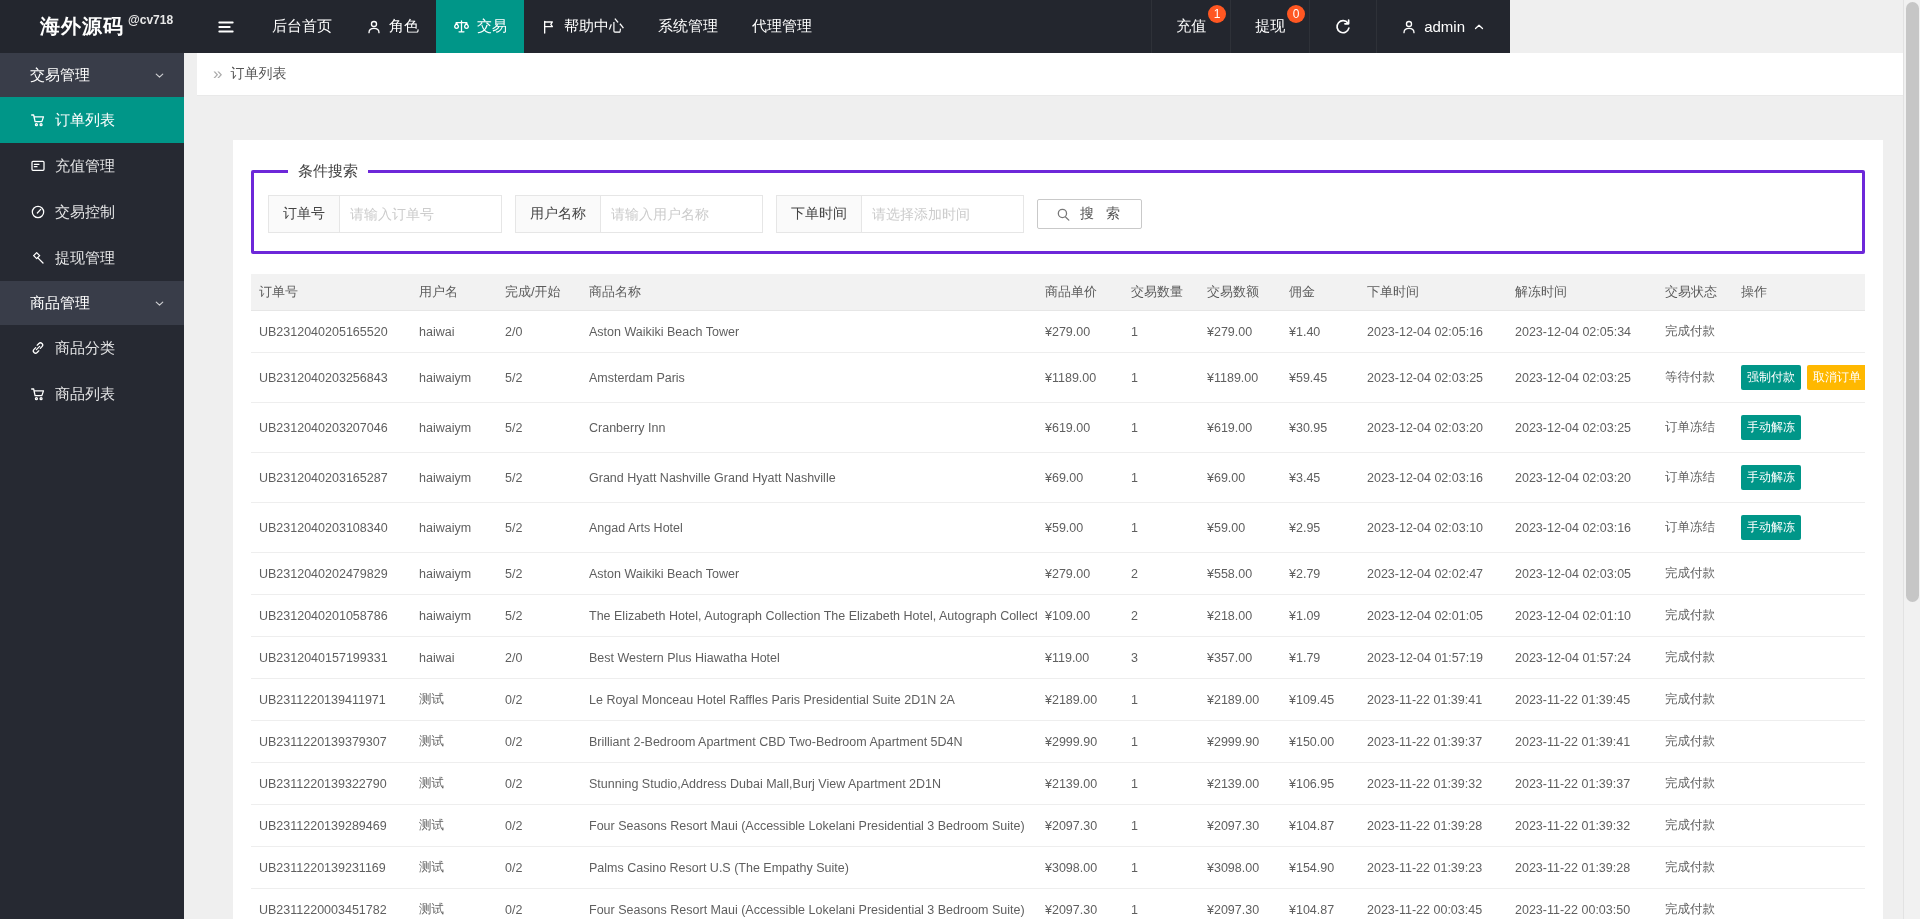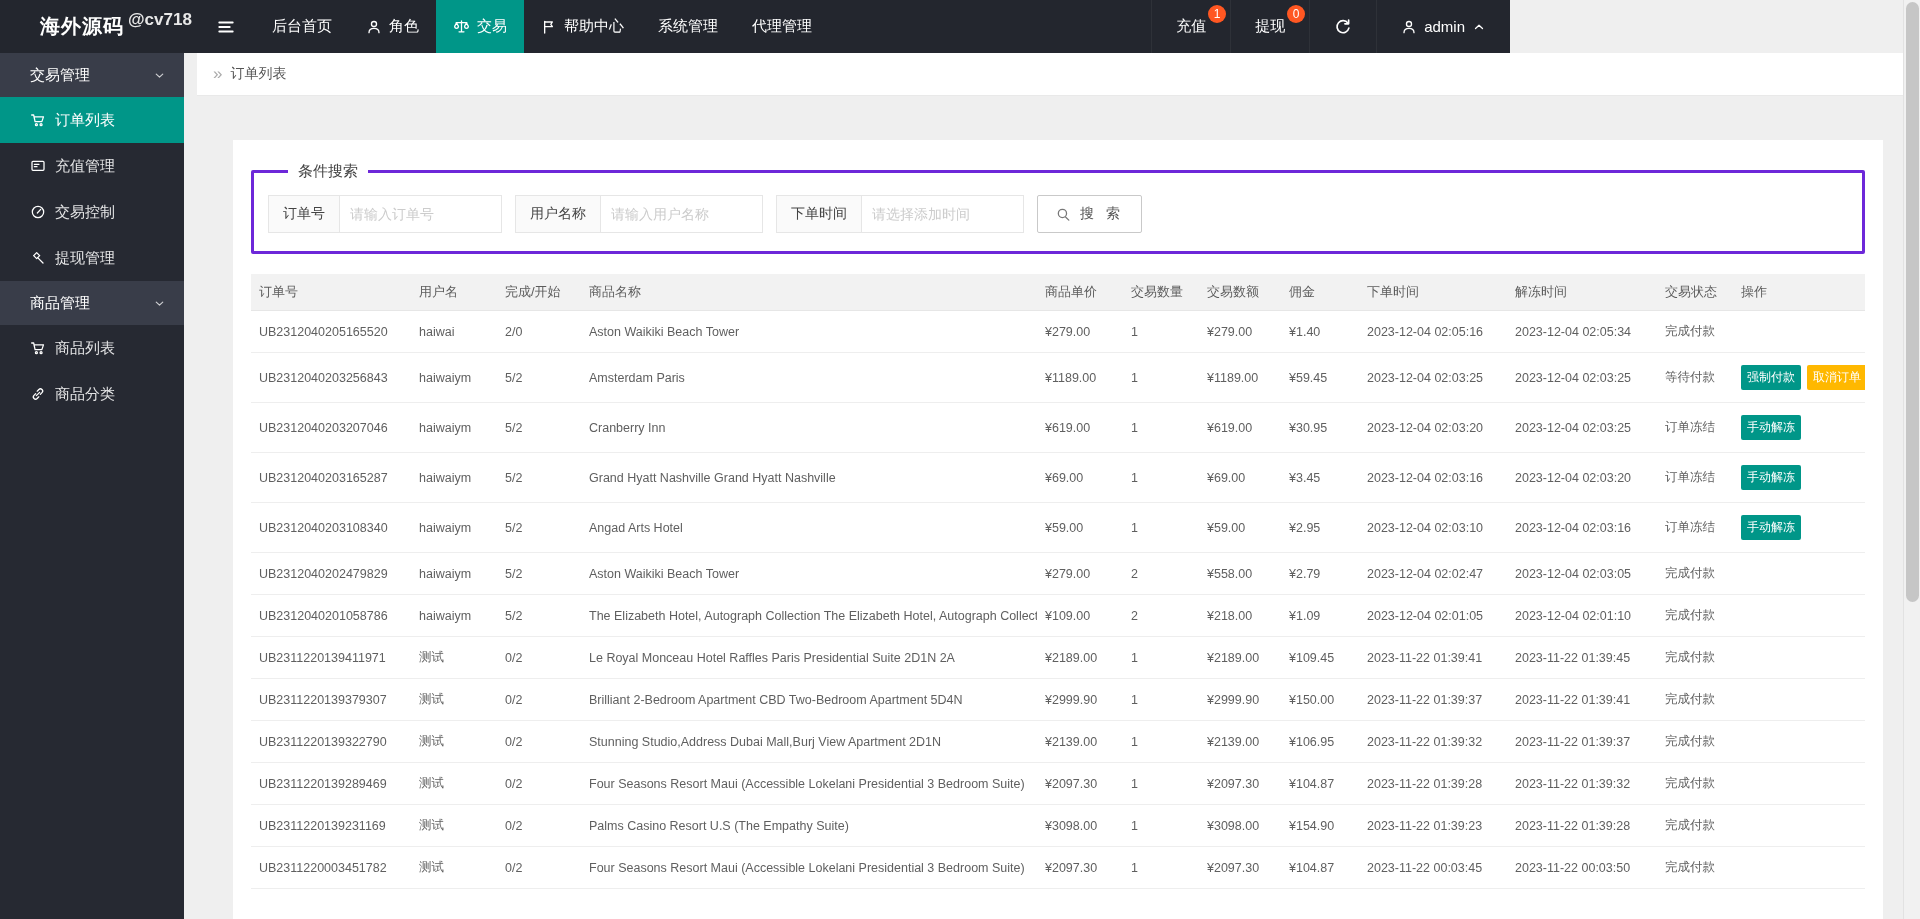--- a/index.html
+++ b/index.html
@@ -2,21 +2,21 @@
 <html><head>
 <meta charset="utf-8">
 <style>
   * { box-sizing: border-box; margin: 0; padding: 0; }
   html,body { width:1920px; height:919px; overflow:hidden; font-family:"Liberation Sans","DejaVu Sans",sans-serif; background:#efefef; }
 
   
   .navbar { position:absolute; top:0; left:0; width:1510px; height:53px; background:#23262e; display:flex; align-items:stretch; color:#fff; z-index:10; }
   .logo { width:197px; display:flex; align-items:center; padding-left:40px; background:#23262e; }
   .logo-text { font-size:20px; font-weight:bold; letter-spacing:1px; }
-  .logo-sup { font-size:17px; color:#e8e8e8; margin-left:4px; transform:translateY(-7px); font-weight:bold; }
+  .logo-sup { font-size:12px; color:#e8e8e8; margin-left:4px; transform:translateY(-7px); font-weight:bold; }
   .nav-item { display:flex; align-items:center; gap:7px; padding:16px 17px; font-size:15px; color:#fff; cursor:pointer; }
   .nav-item.active { background:#009688; }
   .nav-toggle { display:flex; align-items:center; padding:0 20px; cursor:pointer; }
   .nav-right { margin-left:auto; display:flex; align-items:stretch; }
   .nav-right .nav-item { position:relative; padding:12px 24px; border-left:1px solid rgba(255,255,255,.05); }
   .badge { position:absolute; top:5px; right:4px; min-width:18px; height:18px; line-height:18px; padding:0 5px; background:#FF5722; color:#fff; font-size:12px; border-radius:9px; text-align:center; }
   .icon { display:inline-flex; align-items:center; justify-content:center; }
   .icon svg { display:block; }
 
   
@@ -38,21 +38,21 @@
   .content { position:absolute; top:96px; left:197px; width:1706px; bottom:0; background:#efefef; overflow:hidden; }
   .card { margin:44px 20px 0 36px; background:#fff; padding:12px 18px 30px 18px; min-height:780px; }
 
   fieldset.search-fs { border:3px solid #6d28d9; border-radius:2px; margin-top:10px; padding:14px 14px 18px 14px; }
   fieldset.search-fs legend { margin-left:20px; padding:0 10px; font-size:15px; color:#444; }
   .search-row { display:flex; align-items:center; gap:13px; }
   .input-group { display:flex; align-items:stretch; height:38px; }
   .input-addon { display:flex; align-items:center; padding:0 14px; background:#fafafa; border:1px solid #e6e6e6; font-size:14px; color:#444; white-space:nowrap; }
   .input-group input { width:162px; height:38px; border:1px solid #e6e6e6; border-left:none; padding:0 10px; font-size:14px; color:#666; outline:none; font-family:inherit; }
   .input-group input::placeholder { color:#ccc; }
-  .search-btn { display:flex; align-items:center; gap:8px; height:38px; padding:0 17px; background:#fff; border:1px solid #c9c9c9; border-radius:2px; font-size:14px; color:#555; cursor:pointer; letter-spacing:4px; font-family:inherit; }
+  .search-btn { display:flex; align-items:center; gap:8px; height:30px; padding:0 17px; background:#fff; border:1px solid #c9c9c9; border-radius:2px; font-size:14px; color:#555; cursor:pointer; letter-spacing:4px; font-family:inherit; }
 
   
   table.order-table { width:100%; border-collapse:collapse; table-layout:fixed; margin-top:20px; font-size:12.5px; color:#5f5f5f; }
   .order-table th { background:#f2f2f2; font-weight:normal; text-align:left; padding:9px 8px; border-bottom:1px solid #e6e6e6; font-size:13px; color:#5c5c5c; white-space:nowrap; overflow:hidden; }
   .order-table td { padding:12px 8px; border-bottom:1px solid #eee; white-space:nowrap; overflow:hidden; }
   .act-btn { border:none; color:#fff; font-size:12px; padding:4px 6px; border-radius:2px; cursor:pointer; margin-right:6px; font-family:inherit; white-space:nowrap; }
   .btn-teal { background:#009688; }
   .btn-warn { background:#FFB800; }
 
   col.c-order { width:160px; } col.c-user { width:86px; } col.c-prog { width:84px; }
@@ -197,36 +197,36 @@
     <span>商品管理</span>
     <span class="icon chev">
       <svg width="13" height="13" viewBox="0 0 24 24" fill="none" stroke="#fff" stroke-width="2.2" stroke-linecap="round" stroke-linejoin="round">
           <polyline points="6,9.5 12,15 18,9.5"></polyline>
         </svg>
     </span>
   </div>
   <div class="side-item">
     <span class="icon">
       <svg width="16" height="16" viewBox="0 0 24 24" fill="none" stroke="#fff" stroke-width="1.9" stroke-linecap="round" stroke-linejoin="round">
+          <path d="M9.5 14.5l5-5"></path>
+          <path d="M8.5 11.5L6 14a3.3 3.3 0 0 0 4.7 4.7l2.5-2.5"></path>
+          <path d="M15.5 12.5L18 10a3.3 3.3 0 0 0-4.7-4.7l-2.5 2.5"></path>
+        </svg>
+    </span>
+    <span>商品分类</span>
+  </div>
+  <div class="side-item">
+    <span class="icon">
+      <svg width="16" height="16" viewBox="0 0 24 24" fill="none" stroke="#fff" stroke-width="1.9" stroke-linecap="round" stroke-linejoin="round">
           <path d="M2.5 4.5h3l2.1 10h10.2l2.4-7.2H6.3"></path>
           <circle cx="9.6" cy="19" r="1.5"></circle>
           <circle cx="16.6" cy="19" r="1.5"></circle>
         </svg>
     </span>
     <span>商品列表</span>
-  </div>
-  <div class="side-item">
-    <span class="icon">
-      <svg width="16" height="16" viewBox="0 0 24 24" fill="none" stroke="#fff" stroke-width="1.9" stroke-linecap="round" stroke-linejoin="round">
-          <path d="M9.5 14.5l5-5"></path>
-          <path d="M8.5 11.5L6 14a3.3 3.3 0 0 0 4.7 4.7l2.5-2.5"></path>
-          <path d="M15.5 12.5L18 10a3.3 3.3 0 0 0-4.7-4.7l-2.5 2.5"></path>
-        </svg>
-    </span>
-    <span>商品分类</span>
   </div>
 </div>
 
 <div class="breadcrumb-bar">
   <span class="crumb-arrow">»</span>
   <span>订单列表</span>
 </div>
 
 <div class="content">
   <div class="card">
@@ -382,20 +382,34 @@
             <td>¥109.00</td>
             <td>2</td>
             <td>¥218.00</td>
             <td>¥1.09</td>
             <td>2023-12-04 02:01:05</td>
             <td>2023-12-04 02:01:10</td>
             <td>完成付款</td>
             <td></td>
           </tr>
           <tr>
+            <td>UB2312040157199331</td>
+            <td>haiwai</td>
+            <td>2/0</td>
+            <td>Best Western Plus Hiawatha Hotel</td>
+            <td>¥119.00</td>
+            <td>3</td>
+            <td>¥357.00</td>
+            <td>¥1.79</td>
+            <td>2023-12-04 01:57:19</td>
+            <td>2023-12-04 01:57:24</td>
+            <td>完成付款</td>
+            <td></td>
+          </tr>
+          <tr>
             <td>UB2311220139411971</td>
             <td>测试</td>
             <td>0/2</td>
             <td>Le Royal Monceau Hotel Raffles Paris Presidential Suite 2D1N 2A</td>
             <td>¥2189.00</td>
             <td>1</td>
             <td>¥2189.00</td>
             <td>¥109.45</td>
             <td>2023-11-22 01:39:41</td>
             <td>2023-11-22 01:39:45</td>

